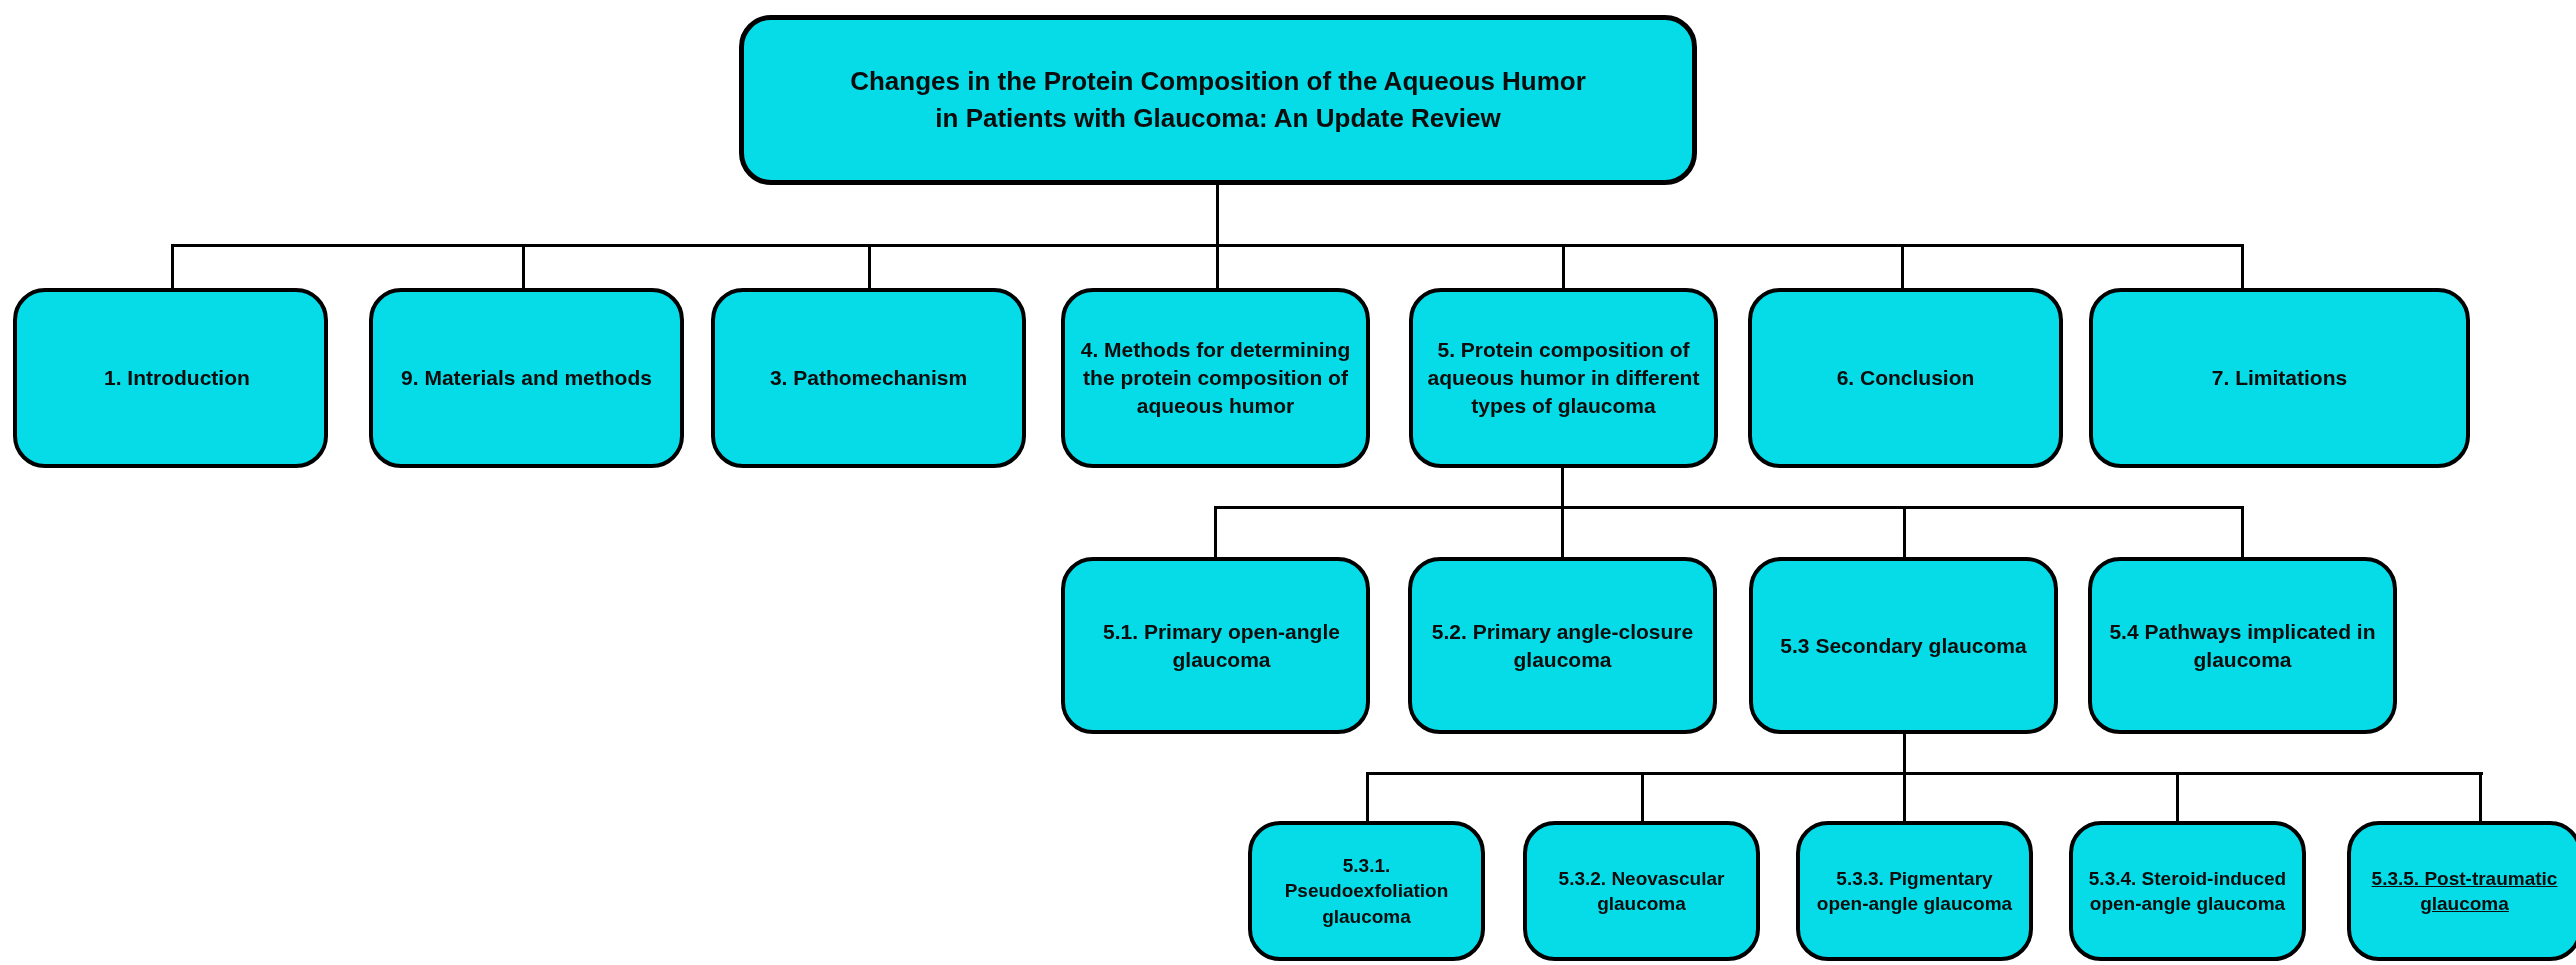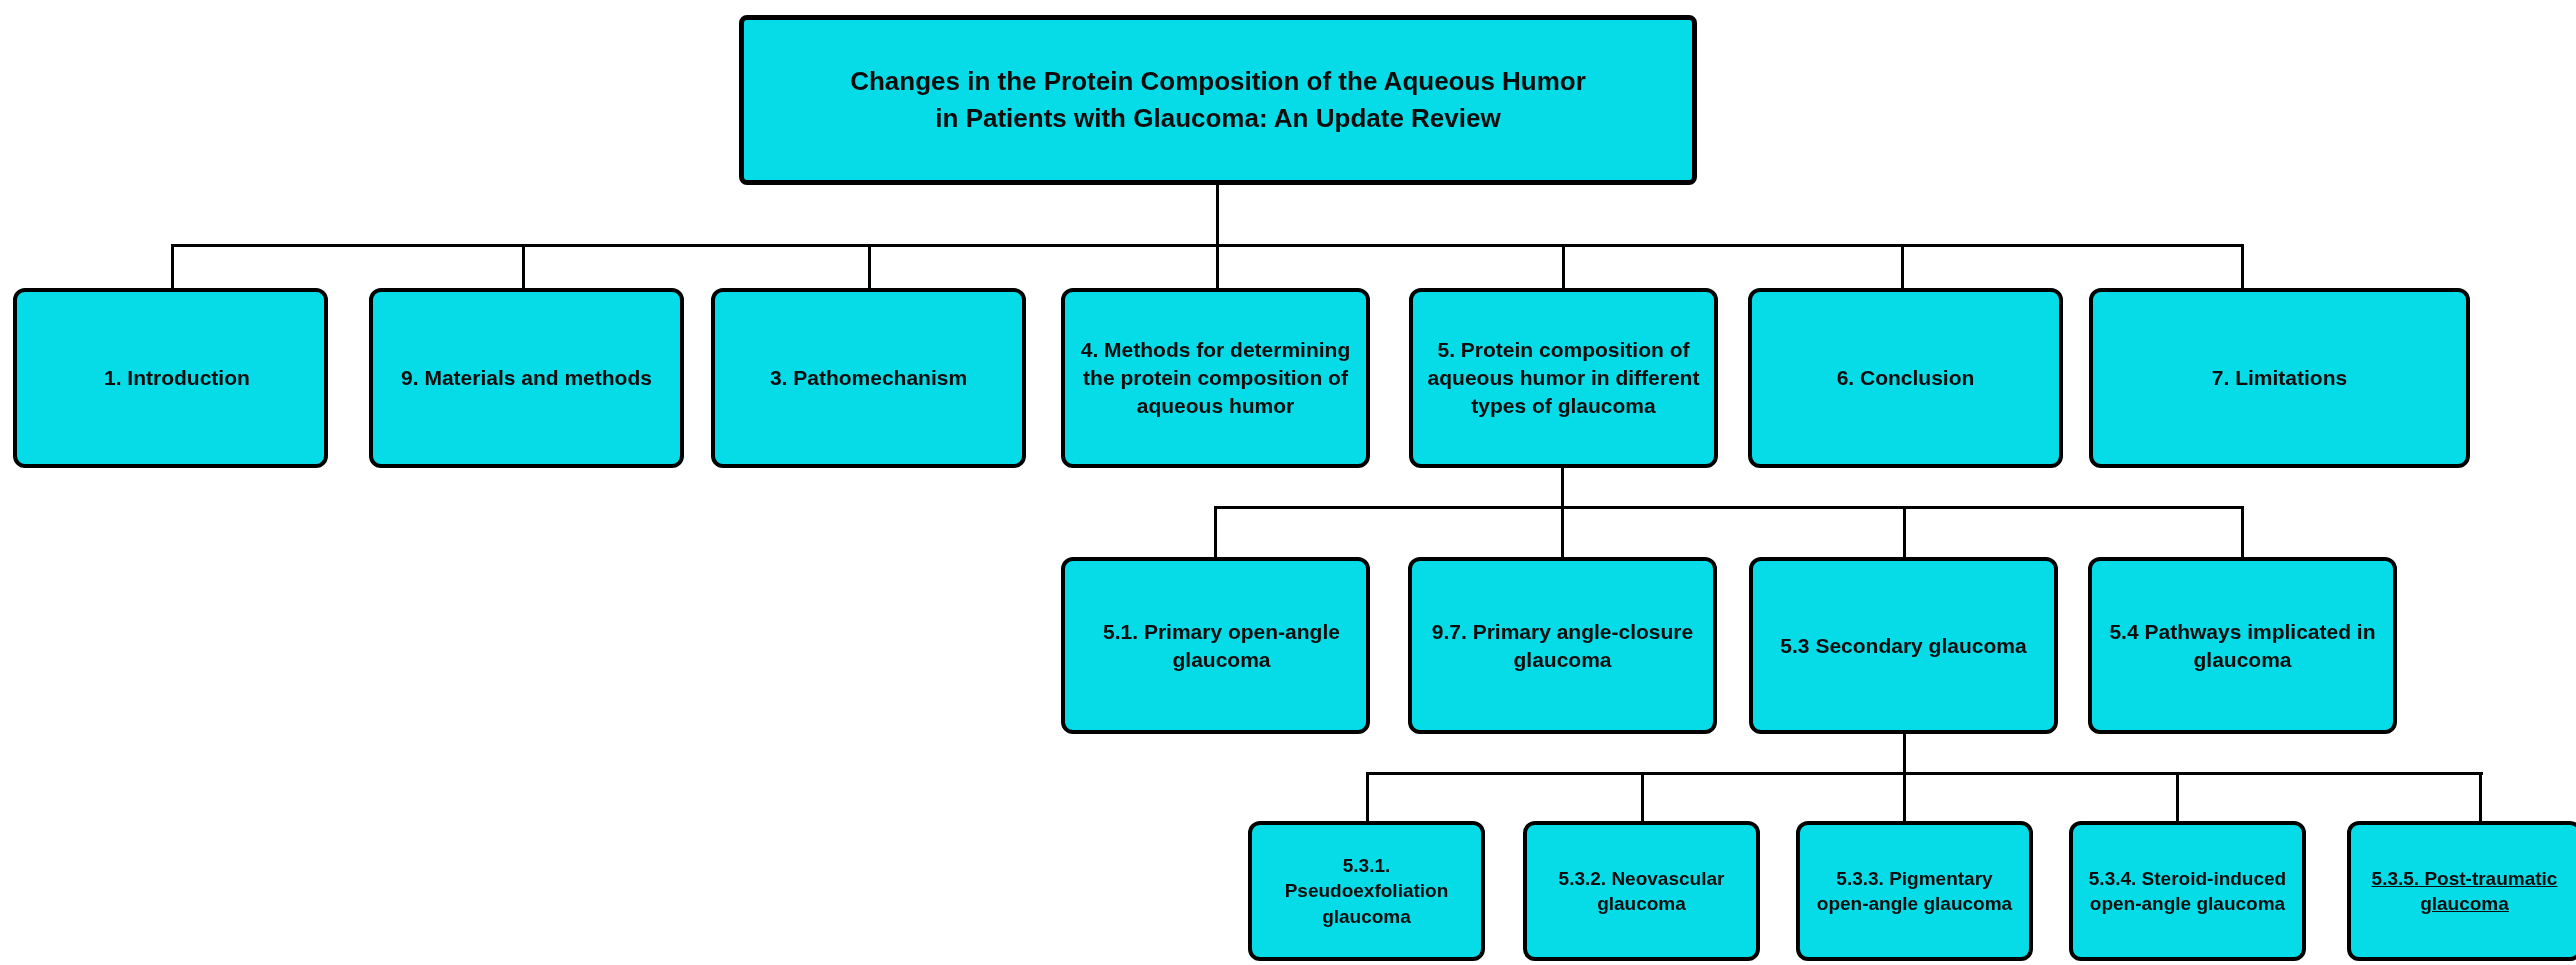--- a/index.html
+++ b/index.html
@@ -9,35 +9,35 @@
     width:2576px;
     height:965px;
     background:#ffffff;
     overflow:hidden;
   }
   .node{
     position:absolute;
     box-sizing:border-box;
     background:#05dce8;
     border:4.2px solid #000000;
-    border-radius:12px;
+    border-radius:32px;
     display:flex;
     align-items:center;
     justify-content:center;
     text-align:center;
     color:#0d0d0d;
     font-weight:bold;
     line-height:1.33;
     padding:5px 10px;
     font-family:"Liberation Sans", sans-serif;
   }
   .node.root{
     font-size:26px;
     border-width:5px;
-    border-radius:8px;
+    border-radius:32px;
     line-height:1.42;
   }
   .node.lvl1{ font-size:21px; }
   .node.lvl2{ font-size:21px; }
   .node.lvl3{ font-size:19px; }
 
   .hline{
     position:absolute;
     background:#000000;
     height:3.3px;
@@ -102,21 +102,21 @@
   <div class="vline" style="left:1214px; top:506px; height:53px;"></div>
   <div class="vline" style="left:1561px; top:506px; height:53px;"></div>
   <div class="vline" style="left:1903px; top:506px; height:53px;"></div>
   <div class="vline" style="left:2241px; top:506px; height:53px;"></div>
 
   <div class="node lvl2" style="left:1061px; top:557px; width:309px; height:177px;padding-left:22px;">
     <span>5.1. Primary open-angle glaucoma</span>
   </div>
 
   <div class="node lvl2" style="left:1408px; top:557px; width:309px; height:177px;">
-    <span>9.7. Primary angle-closure glaucoma</span>
+    <span>5.2. Primary angle-closure glaucoma</span>
   </div>
 
   <div class="node lvl2" style="left:1749px; top:557px; width:309px; height:177px;">
     <span>5.3 Secondary glaucoma</span>
   </div>
 
   <div class="node lvl2" style="left:2088px; top:557px; width:309px; height:177px;">
     <span>5.4 Pathways implicated in glaucoma</span>
   </div>
 

